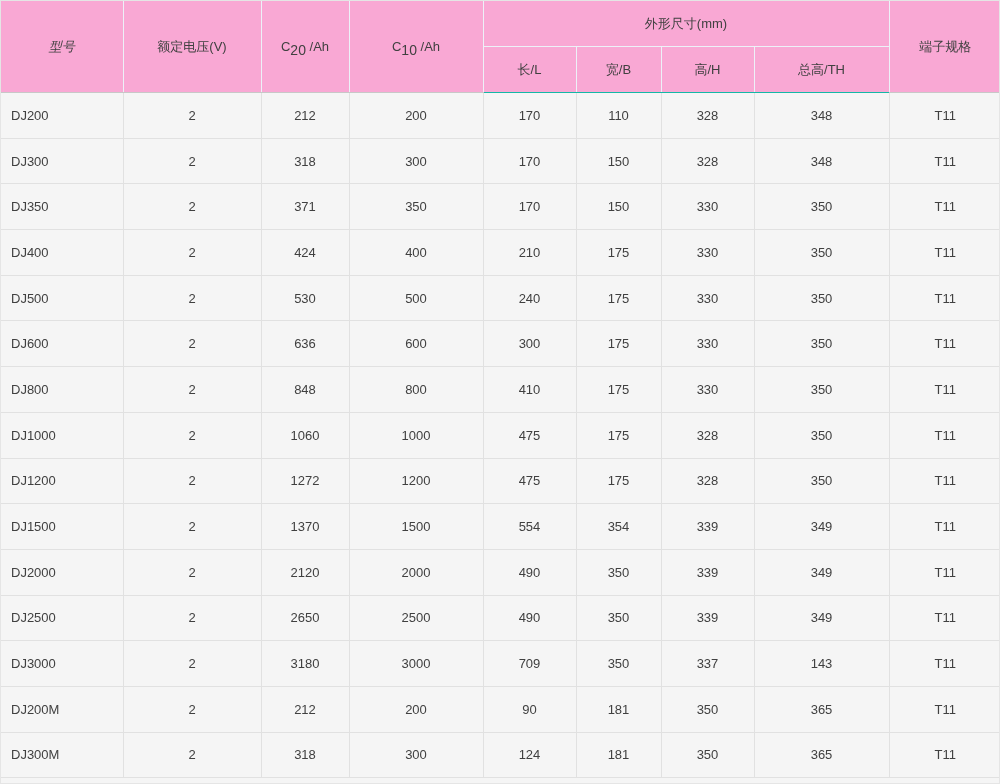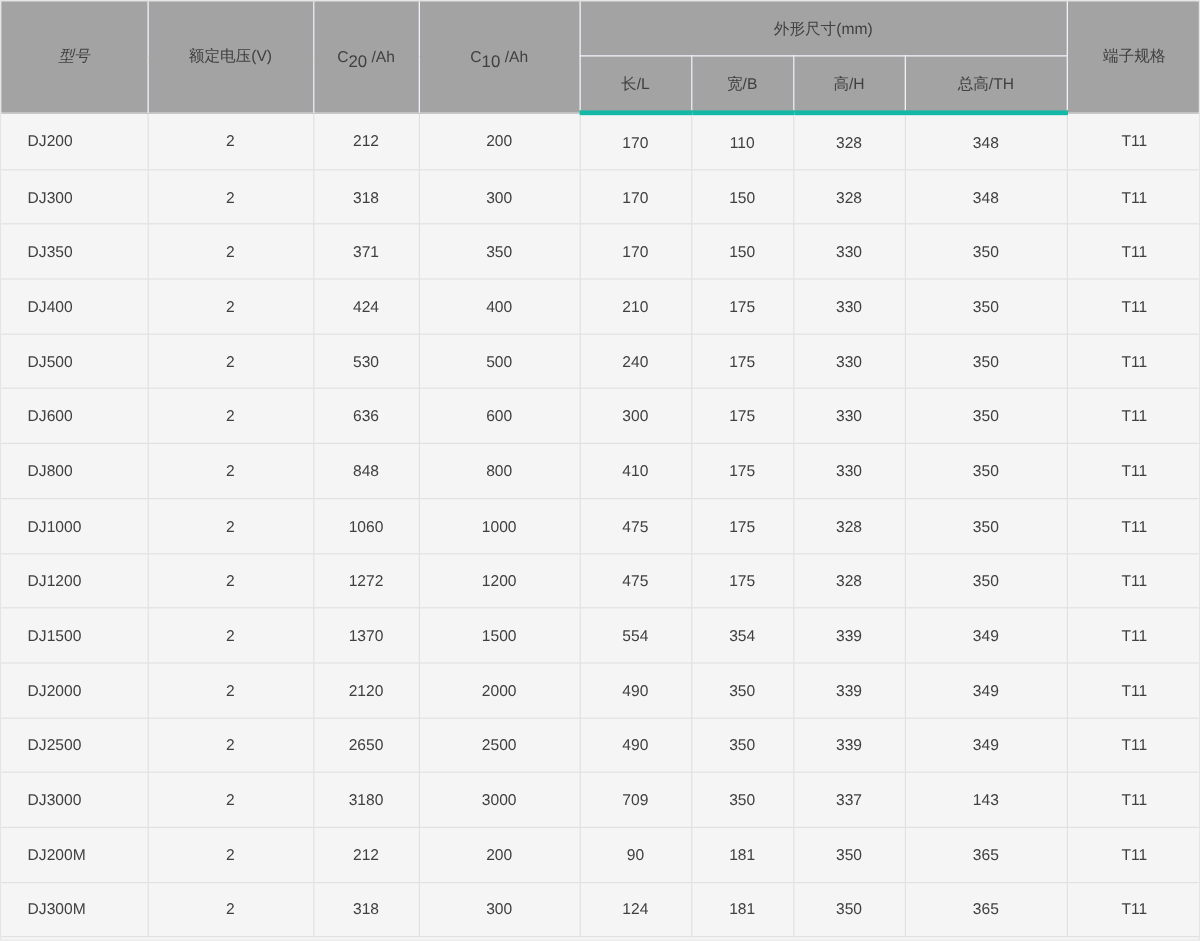--- a/index.html
+++ b/index.html
@@ -16,48 +16,48 @@
     background: #f5f5f5;
   }
   table.spec-table {
     width: 100%;
     border-collapse: collapse;
     table-layout: fixed;
     font-size: 13px;
     color: #404040;
   }
   table.spec-table th {
-    background: #a3a3a3;
+    background: #f9a8d4;
     border: 1px solid #edf1f8;
     font-weight: normal;
     text-align: center;
     vertical-align: middle;
     height: 45px;
     padding: 0 4px;
   }
   table.spec-table thead tr.group-row th { border-top: none; }
   table.spec-table thead th.edge-left  { border-left: none; font-style: italic; }
   table.spec-table thead th.edge-right { border-right: none; margin-left: 24px; }
-  table.spec-table thead tr:last-child th { border-bottom: 4px solid #14b8a6; }
+  table.spec-table thead tr:last-child th { border-bottom: 1px solid #14b8a6; }
   table.spec-table thead th[rowspan]  { border-bottom: 1px solid #c8c8c8; }
   table.spec-table sub {
     font-size: 14px;
     line-height: 0;
   }
   table.spec-table td {
     background: #f5f5f5;
     border: 1px solid #e1e1e1;
     text-align: center;
     vertical-align: middle;
     height: 44.7px;
     padding: 0 4px;
   }
   table.spec-table td.model-cell {
     text-align: left;
-    padding-left: 22px;
+    padding-left: 10px;
   }
   table.spec-table tbody td:first-child { border-left: none; }
   table.spec-table tbody td:last-child  { border-right: none; }
 </style>
 </head>
 <body>
 
 <div class="spec-table-wrap">
   <table class="spec-table">
     <colgroup>

